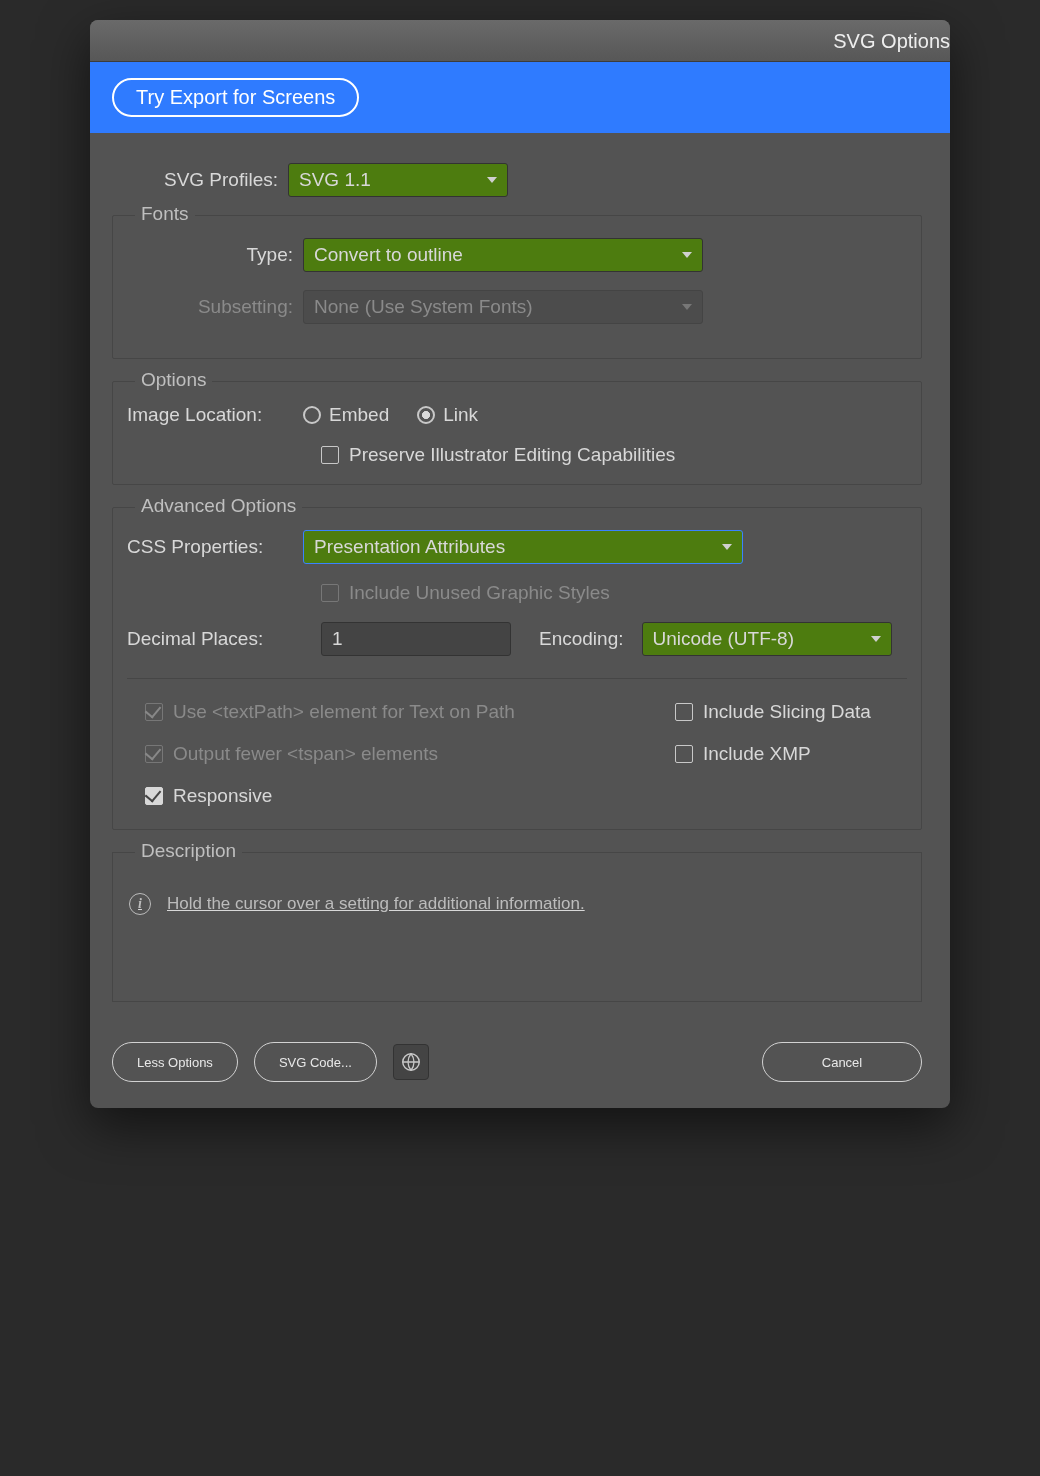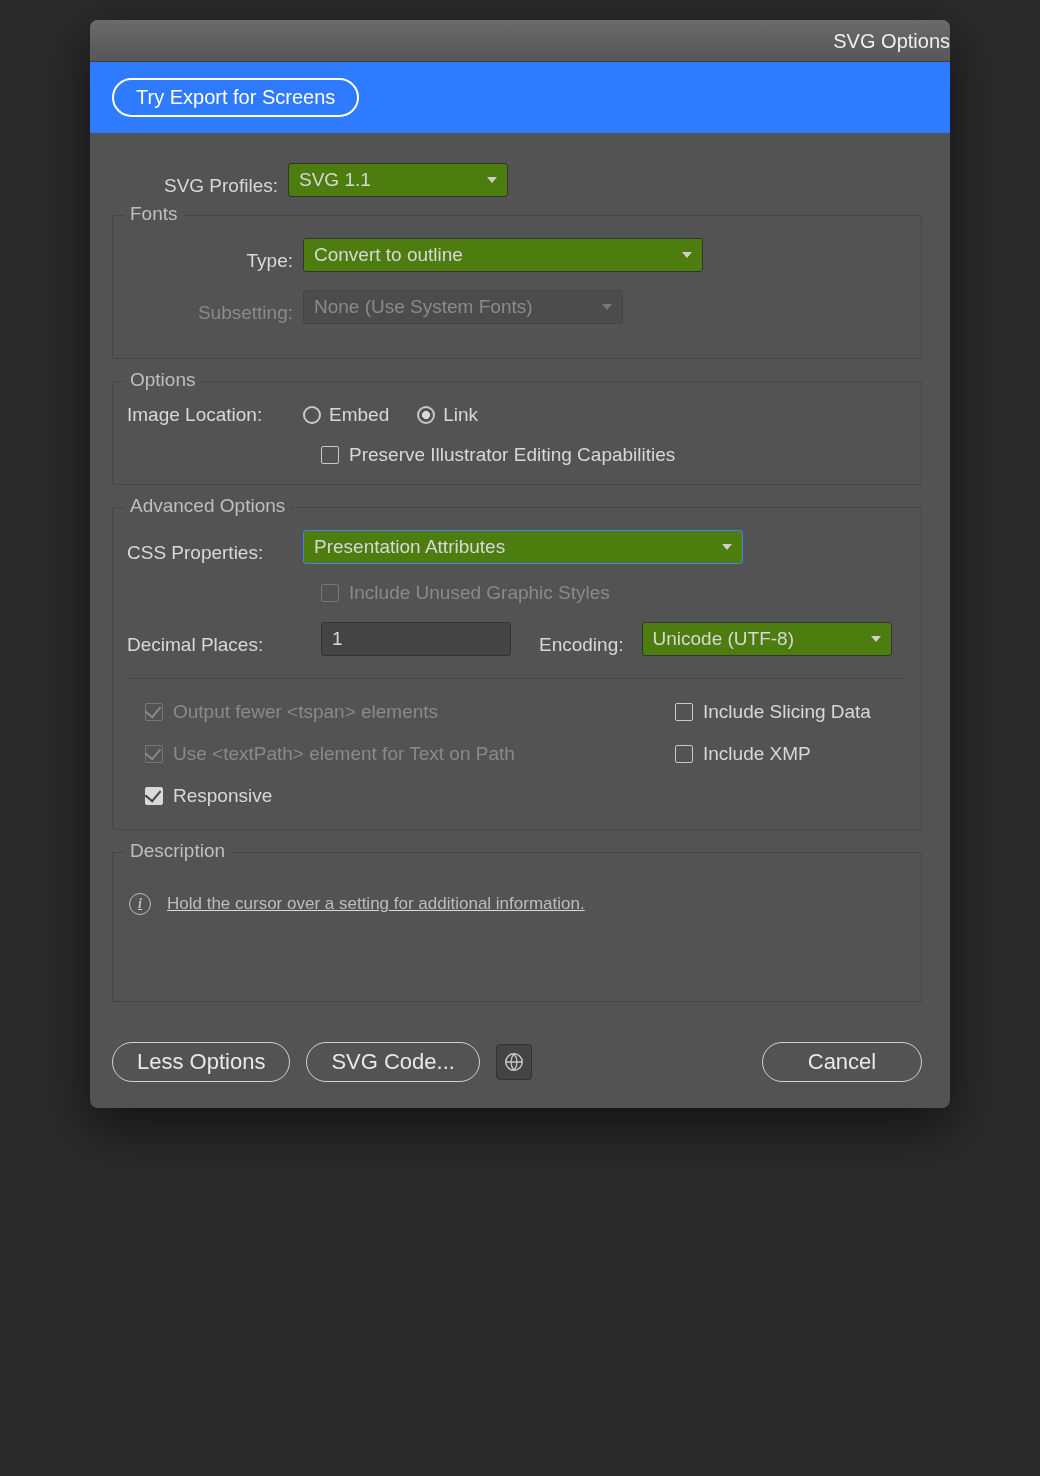--- a/index.html
+++ b/index.html
@@ -45,21 +45,21 @@
     font-size: 20px;
     cursor: pointer;
     color: #fff;
     background: transparent;
   }
   .body {
     padding: 30px 28px 26px 22px;
   }
   .row {
     display: flex;
-    align-items: flex-end;
+    align-items: center;
     margin-bottom: 18px;
   }
   .lbl {
     width: 176px;
     text-align: right;
     padding-right: 10px;
     color: #d8d8d8;
     font-size: 19px;
     flex-shrink: 0;
   }
@@ -95,21 +95,21 @@
   .fieldset {
     border: 1px solid #464646;
     border-radius: 2px;
     margin: 18px 0 22px;
     padding: 22px 14px 18px 14px;
     position: relative;
   }
   .legend {
     position: absolute;
     top: -13px;
-    left: 11px;
+    left: 22px;
     background: #535353;
     padding: 0 6px;
     color: #bfbfbf;
     font-size: 19px;
   }
 
   .radio-row { display: flex; align-items: center; gap: 28px; }
   .radio {
     display: inline-flex; align-items: center; gap: 8px; cursor: pointer;
   }
@@ -180,21 +180,21 @@
     gap: 16px;
     margin-top: 40px;
   }
   .btn {
     border: 1.5px solid #d2d2d2;
     color: #e8e8e8;
     background: transparent;
     border-radius: 999px;
     height: 40px;
     padding: 0 24px;
-    font-size: 22px;
+    font-size: 13px;
     cursor: pointer;
   }
   .icon-btn {
     width: 36px; height: 36px;
     border: 1px solid #333; background: #444;
     border-radius: 4px; display: flex;
     align-items: center; justify-content: center;
     cursor: pointer;
   }
   .spacer { flex: 1; }
@@ -228,21 +228,21 @@
       <div class="row">
         <span class="lbl">Type:</span>
         <div class="select" style="width:400px">
           <span>Convert to outline</span>
           <span class="chev"></span>
         </div>
       </div>
 
       <div class="row" style="margin-bottom:16px">
         <span class="lbl dim">Subsetting:</span>
-        <div class="select disabled" style="width:320px">
+        <div class="select disabled" style="width:400px">
           <span>None (Use System Fonts)</span>
           <span class="chev dim"></span>
         </div>
       </div>
     </div>
 
     <div class="fieldset">
       <span class="legend">Options</span>
 
       <div class="row">
@@ -296,25 +296,25 @@
           <span class="chev"></span>
         </div>
       </div>
 
       <div class="divider"></div>
 
       <div class="cols">
         <div class="col">
           <span class="cb dimtxt">
             <span class="box dim checked"></span>
-            <span>Output fewer &lt;tspan&gt; elements</span>
+            <span>Use &lt;textPath&gt; element for Text on Path</span>
           </span>
           <span class="cb dimtxt">
             <span class="box dim checked"></span>
-            <span>Use &lt;textPath&gt; element for Text on Path</span>
+            <span>Output fewer &lt;tspan&gt; elements</span>
           </span>
           <span class="cb">
             <span class="box checked filled"></span>
             <span>Responsive</span>
           </span>
         </div>
         <div class="col" style="min-width:250px">
           <span class="cb">
             <span class="box"></span>
             <span>Include Slicing Data</span>

